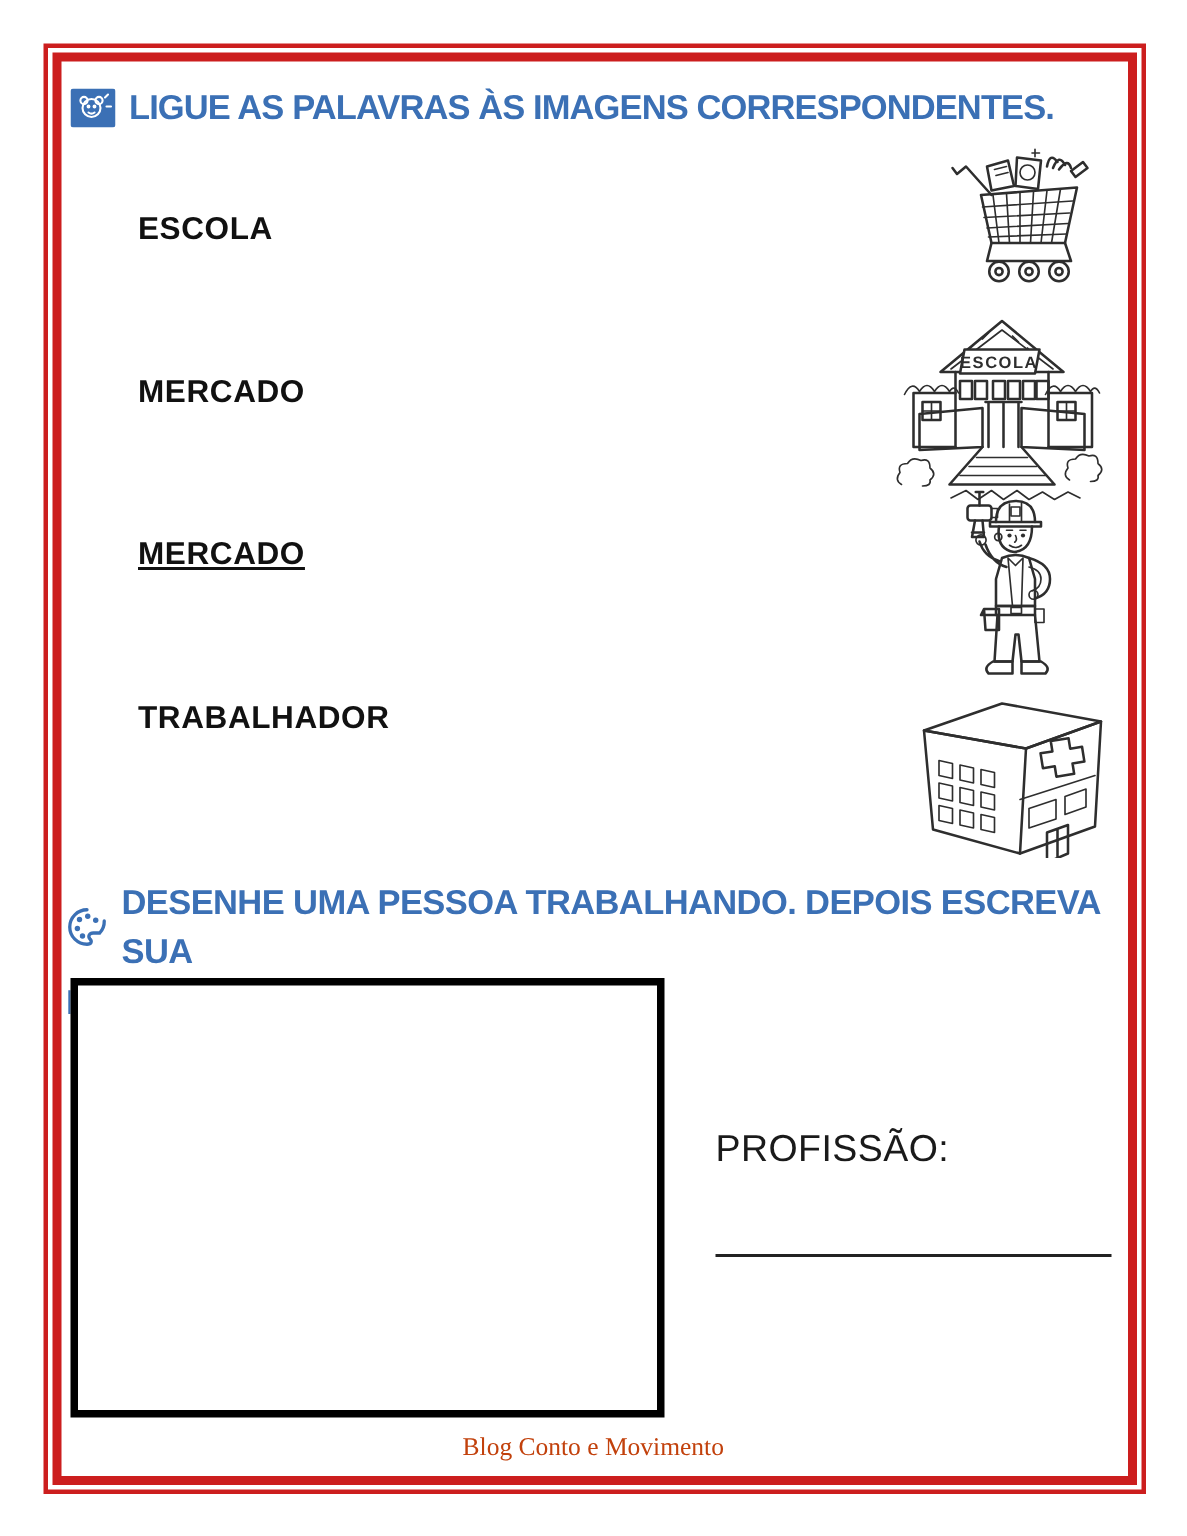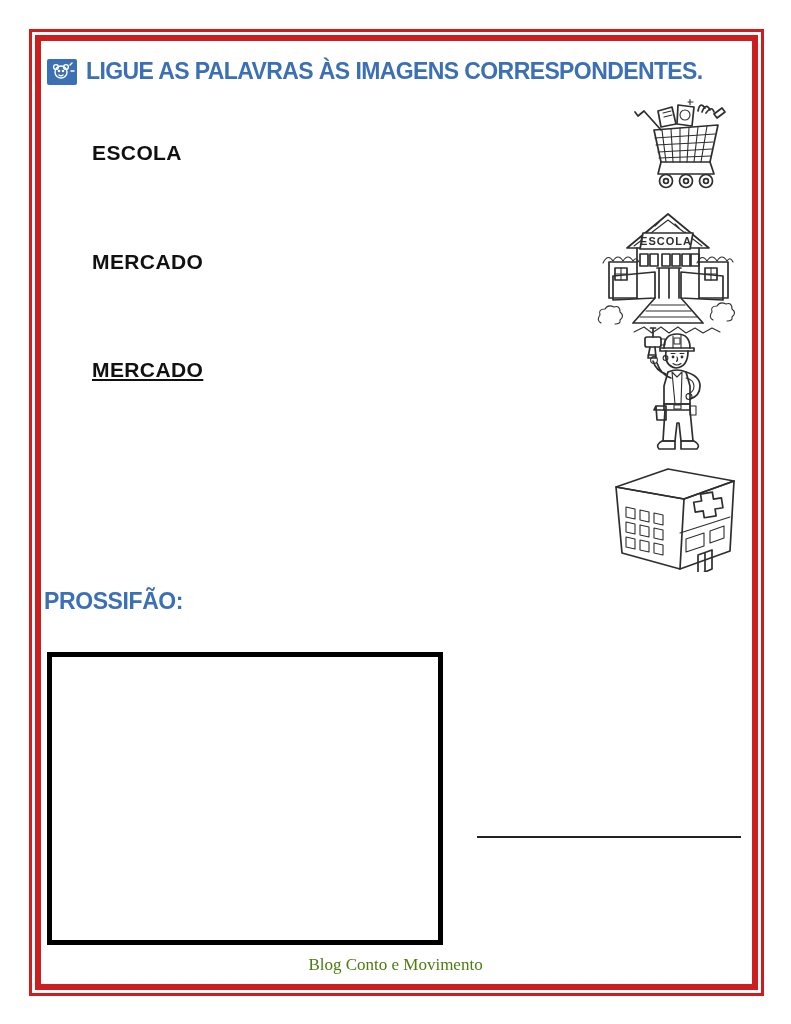--- a/index.html
+++ b/index.html
@@ -49,21 +49,21 @@
   }
   .profession-label {
     position:absolute; left:477px; top:752px; color:#1a1a1a; font-size:25px; letter-spacing:0.3px;
   }
   .profession-line {
     position:absolute; left:477px; top:806px; width:264px; height:30px;
     border-bottom:2px solid #222222;
   }
   .footer {
     position:absolute; left:0; top:955px; width:100%; text-align:center;
-    font-family:"Liberation Serif", serif; font-size:17px; color:#4d7c0f;
+    font-family:"Liberation Serif", serif; font-size:17px; color:#c2410c;
   }
   .bullet-icon { flex:0 0 auto; }
 </style>
 </head>
 <body>
 
 <div class="page">
   <div class="frame-outer"></div>
   <div class="frame-inner"></div>
 
@@ -79,20 +79,21 @@
         <path d="M12 16 q2 1.6 4 0"></path>
         <path d="M23 6 l2 -2 M24 12 l3 0"></path>
       </g>
     </svg>
     <span>LIGUE AS PALAVRAS ÀS IMAGENS CORRESPONDENTES.</span>
   </div>
 
   <div class="word word-1">ESCOLA</div>
   <div class="word word-2">MERCADO</div>
   <div class="word word-3">MERCADO</div>
+  <div class="word word-4">TRABALHADOR</div>
 
   <div class="img-box img-cart">
     <svg viewBox="0 0 104 93">
       <g class="lineart">
         <path d="M8 18 L14 13 L31 32 M8 18 l-3 -4"></path>
         <path d="M24 32 L88 27 L80 64 L31 64 Z"></path>
         <path class="thin" d="M25 40 L85 36 M26 47 L83 44 M28 54 L82 51 M29 60 L81 58"></path>
         <path class="thin" d="M32 32 L36 64 M41 31 L43 64 M50 30 L50 64 M59 30 L57 64 M68 29 L64 64 M77 28 L71 64"></path>
         <path d="M31 64 L28 76 M80 64 L84 76 M28 76 L84 76"></path>
         <circle cx="36" cy="83" r="6.5"></circle>
@@ -194,21 +195,37 @@
         <path class="thin" d="M16 48 l9 2 l0 10 l-9 -2 Z M30 51 l9 2 l0 10 l-9 -2 Z M44 54 l9 2 l0 10 l-9 -2 Z"></path>
         <path class="thin" d="M16 63 l9 2 l0 10 l-9 -2 Z M30 66 l9 2 l0 10 l-9 -2 Z M44 69 l9 2 l0 10 l-9 -2 Z"></path>
         <path class="thin" d="M16 78 l9 2 l0 10 l-9 -2 Z M30 81 l9 2 l0 10 l-9 -2 Z M44 84 l9 2 l0 10 l-9 -2 Z"></path>
         <path class="thin" d="M76 80 l18 -6 l0 13 l-18 6 Z M100 72 l14 -5 l0 12 l-14 5 Z"></path>
         <path d="M88 96 l14 -5 l0 19 l-14 6 Z M95 93.5 l0 19"></path>
       </g>
     </svg>
   </div>
 
   <div class="title2">
+    <span class="line line1">
+      <svg class="bullet-icon" width="28" height="28" viewBox="0 0 28 28">
+        <g stroke="#3b70b5" fill="none" stroke-width="2.2" stroke-linecap="round">
+          <path d="M14 2.5 a11.5 11.5 0 1 0 0 23 c3 0 3.5 -2 2 -3.5 c-1.6 -1.7 -0.5 -4 2.2 -4 l4.3 0 a11.5 11.5 0 0 0 3 -8"></path>
+        </g>
+        <g fill="#3b70b5">
+          <circle cx="9" cy="9" r="1.8"></circle>
+            <circle cx="14.5" cy="6.8" r="1.8"></circle>
+          <circle cx="19.8" cy="9.5" r="1.8"></circle>
+            <circle cx="7.6" cy="15" r="1.8"></circle>
+          <circle cx="11" cy="20" r="1.8"></circle>
+        </g>
+      </svg>
+      <span>DESENHE UMA PESSOA TRABALHANDO. DEPOIS ESCREVA SUA</span>
+    </span>
     <span class="line">PROSSIFÃO:</span>
   </div>
 
   <div class="draw-box"></div>
 
+  <div class="profession-label">PROFISSÃO:</div>
   <div class="profession-line"></div>
 
   <div class="footer">Blog Conto e Movimento</div>
 </div>
 
 </body></html>

